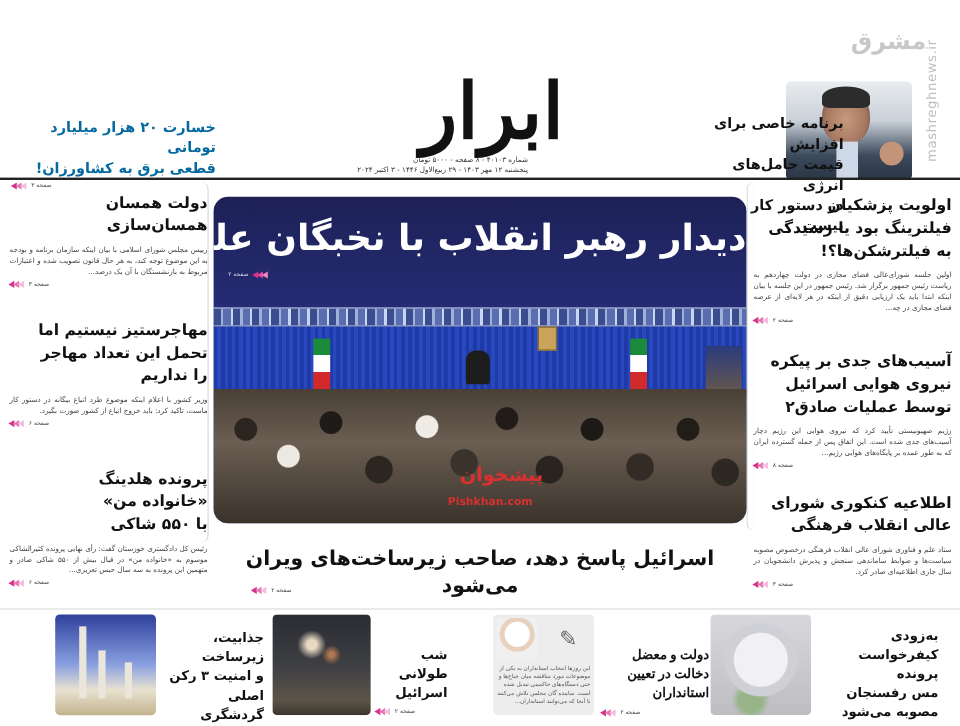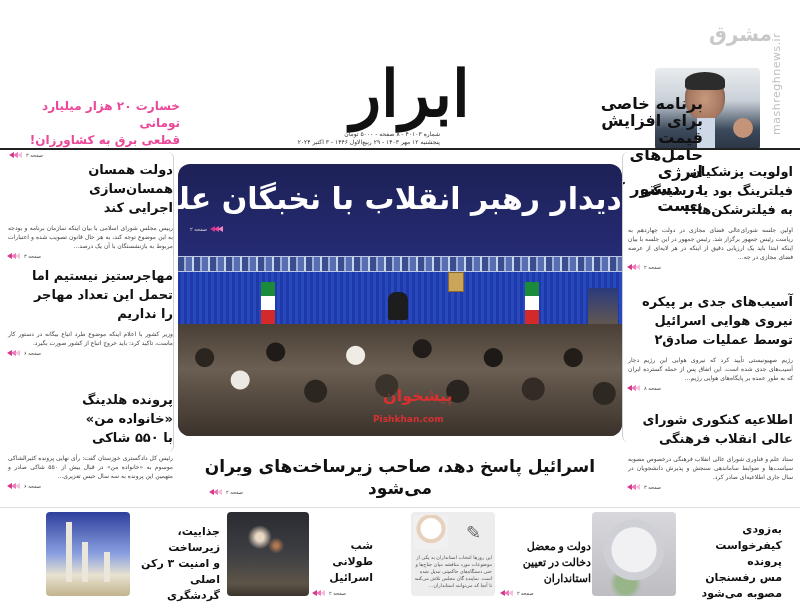--- a/index.html
+++ b/index.html
@@ -11,29 +11,29 @@
   
   .logo { left: 330px; top: 62px; width: 160px; height: 70px; font-family: "DejaVu Serif", serif; font-size: 64px; font-weight: bold; line-height: 64px; text-align: center; color: #111; letter-spacing: 2px; }
   .issue-line { left: 290px; top: 130px; width: 150px; font-size: 6px; color: #333; text-align: right; line-height: 8px; white-space: nowrap; }
   .masthead-rule { left: 0; top: 148px; width: 800px; height: 2px; background: #222; }
 
   .watermark { left: 770px; top: 15px; width: 22px; height: 120px; writing-mode: vertical-rl; transform: rotate(180deg); font-size: 11px; color: #bfbfbf; font-family: "DejaVu Sans", sans-serif; direction: ltr; letter-spacing: 0.5px; }
   .logo-mark { left: 732px; top: 22px; width: 40px; height: 28px; font-size: 20px; color: #c8c8c8; font-weight: bold; text-align: center; }
 
   
   .teaser-right { left: 565px; top: 95px; width: 138px; text-align: right; }
-  .teaser-right .hl { font-size: 16px; font-weight: bold; line-height: 17px; color: #111; margin-left: 28px; }
+  .teaser-right .hl { font-size: 12px; font-weight: bold; line-height: 17px; color: #111; margin-left: 28px; }
   .portrait { left: 655px; top: 68px; width: 105px; height: 82px; border-radius: 4px; background: linear-gradient(180deg,#e9ecef 0%,#c9d0d8 40%,#3c4a5c 75%,#2a3444 100%); overflow: hidden; }
   .portrait .head { position: absolute; left: 30px; top: 6px; width: 40px; height: 46px; border-radius: 50% 50% 45% 45%; background: radial-gradient(ellipse at 50% 55%,#c79a7e 0%,#a57760 60%,#3b3030 100%); }
   .portrait .hair { position: absolute; left: 30px; top: 4px; width: 40px; height: 18px; border-radius: 50% 50% 20% 20%; background: #2c2c2c; }
   .portrait .shirt { position: absolute; left: 42px; top: 50px; width: 18px; height: 32px; background: #cfd8e6; }
   .portrait .hand { position: absolute; left: 78px; top: 50px; width: 20px; height: 20px; border-radius: 50%; background: #c49478; }
 
   .teaser-left { left: 10px; top: 98px; width: 170px; text-align: right; }
-  .teaser-left .hl { font-size: 12px; font-weight: bold; line-height: 17px; color: #ec4899; }
+  .teaser-left .hl { font-size: 12px; font-weight: bold; line-height: 17px; color: #0369a1; }
 
   
   .pageref { display: flex; align-items: center; justify-content: flex-end; gap: 4px; margin-top: 3px; font-size: 5px; color: #444; direction: rtl; }
   .chev { display: inline-flex; direction: ltr; }
   .chev span { width: 0; height: 0; border-top: 3.5px solid transparent; border-bottom: 3.5px solid transparent; border-right: 5px solid #d6338a; margin-left: -1px; }
   .chev span:nth-child(2) { border-right-color: #e878b5; }
   .chev span:nth-child(3) { border-right-color: #f3bfdc; }
 
   
   .col { width: 165px; text-align: right; }
@@ -160,21 +160,20 @@
   </div>
 </div>
 
 <div class="abs masthead-rule"></div>
 
 <div class="abs frame-left"></div>
 <div class="abs frame-right"></div>
 
 <div class="abs col left-col-1">
   <div class="hl">دولت همسان همسان‌سازی</div>
-  <div class="hl">اجرایی کند</div>
   <div class="body">رییس مجلس شورای اسلامی با بیان اینکه سازمان برنامه و بودجه به این موضوع توجه کند، به هر حال قانون تصویب شده و اعتبارات مربوط به بازنشستگان با آن یک درصد...</div>
   <div class="pageref">
     <span>صفحه ۳</span>
     <span class="chev">
         <span></span>
         <span></span>
         <span></span>
       </span>
   </div>
 </div>

